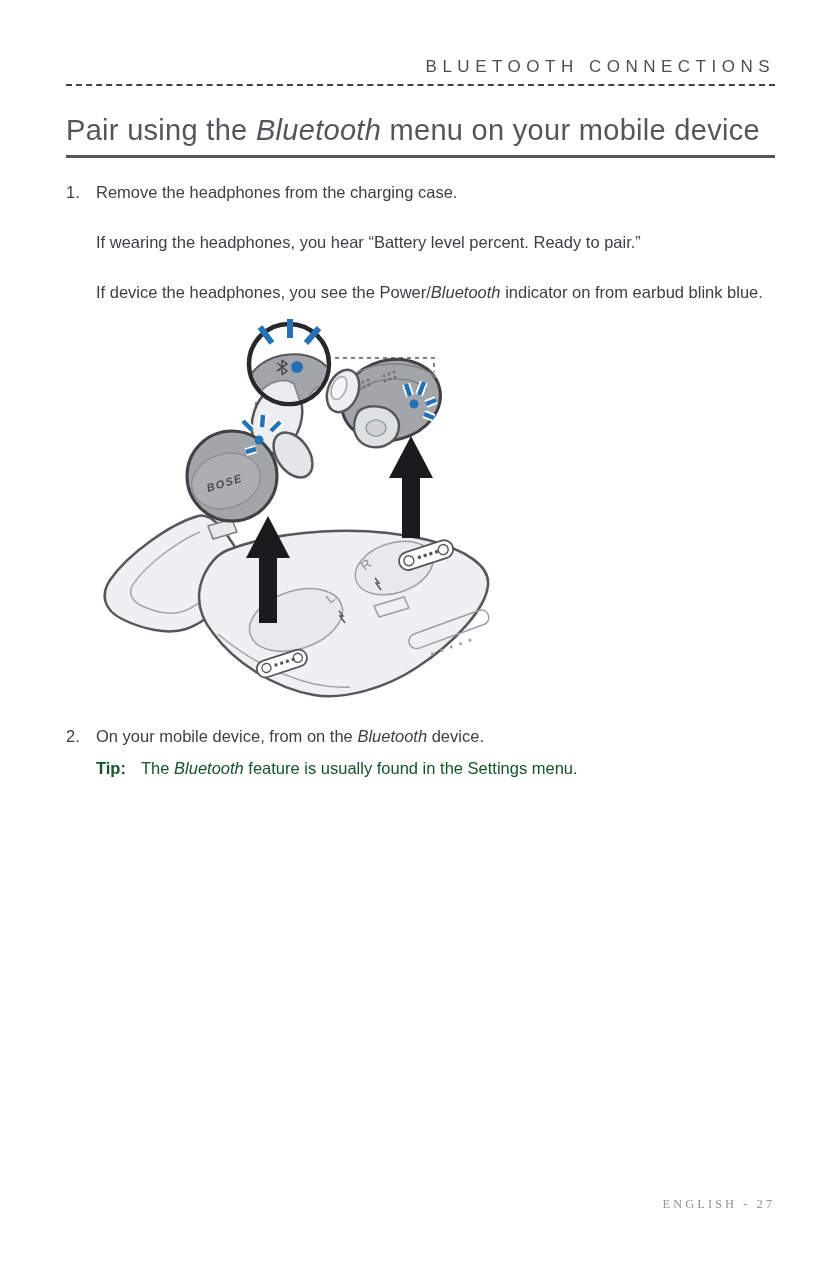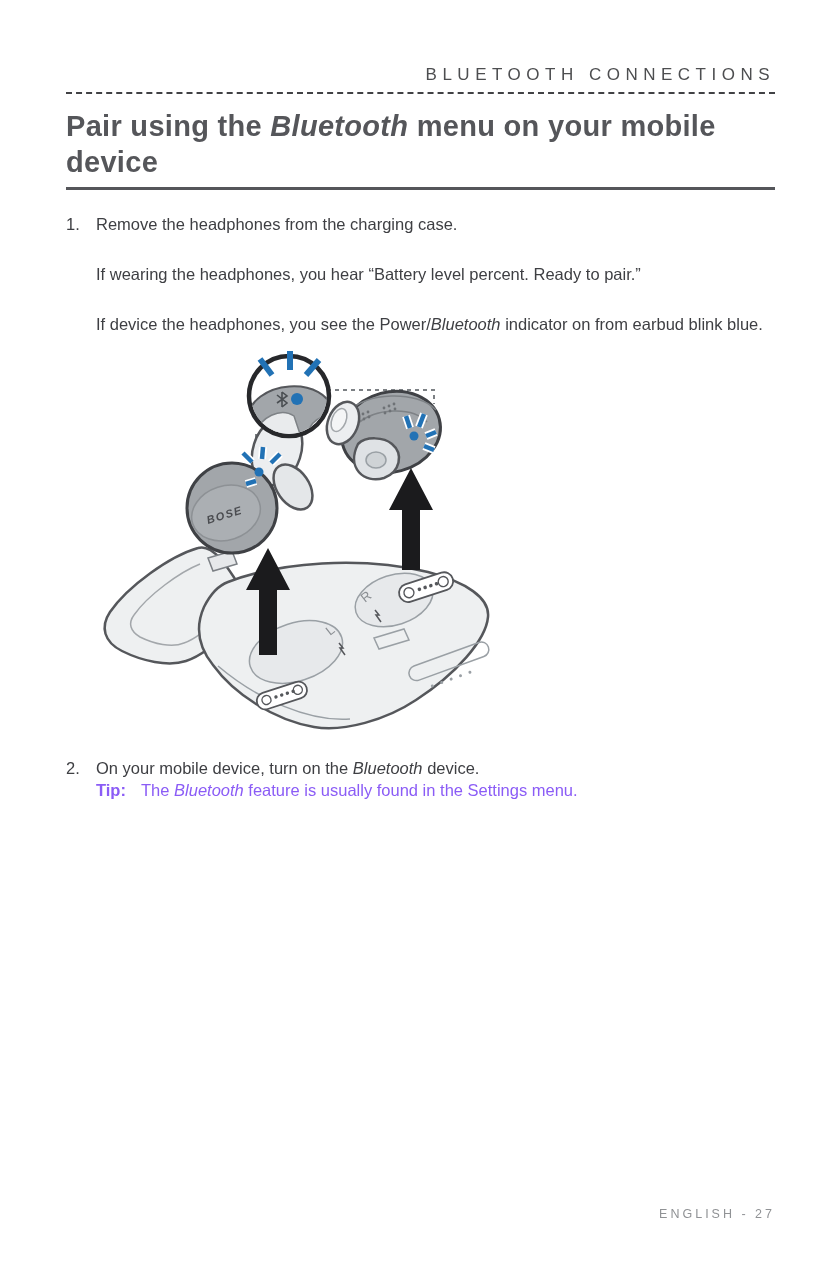--- a/index.html
+++ b/index.html
@@ -5,46 +5,46 @@
   html,body{margin:0;padding:0;}
   body{
     width:825px;height:1275px;position:relative;background:#ffffff;
     font-family:"Liberation Sans", sans-serif;overflow:hidden;
   }
   .page{position:absolute;inset:0;}
   .content{margin-left:66px;margin-right:50px;}
   
   .kicker{
     padding-top:57px;text-align:right;
-    font-size:17px;font-weight:400;letter-spacing:5.5px;color:#4d4e50;margin-top:8px;
+    font-size:17px;font-weight:400;letter-spacing:5.5px;color:#4d4e50;
   }
   .dashline{border-bottom:2px dashed #414245;margin-top:7px;}
   
   .title{
-    margin-top:14px;font-size:29px;line-height:36px;font-weight:700;
+    margin-top:26px;font-size:29px;line-height:36px;font-weight:400;
     color:#55565a;letter-spacing:0.3px;
     padding-bottom:7px;border-bottom:3px solid #55565a;
   }
   .title .it{font-style:italic;}
   
   .step{position:relative;padding-left:30px;font-size:16.5px;line-height:22px;color:#3e3f43;}
   .step .num{position:absolute;left:0;top:0;}
   .step1{margin-top:23px;}
   .para{margin-top:28px;padding-left:30px;font-size:16.5px;line-height:22px;color:#3e3f43;}
   .it{font-style:italic;}
   
   .figure{margin:15px 0 20px 30px;width:400px;height:385px;}
   
   .step2{margin-top:22px;}
-  .tip{margin-top:0;padding-left:30px;font-size:16.5px;line-height:22px;color:#8b5cf6;}
+  .tip{margin-top:10px;padding-left:30px;font-size:16.5px;line-height:22px;color:#14532d;}
   .tip-label{display:inline-block;width:45px;font-weight:700;}
   
   .footer{
-    position:absolute;right:50px;bottom:54px;
-    font-size:12.5px;letter-spacing:3px;color:#909295;
+    position:absolute;right:50px;bottom:63px;
+    font-size:12.5px;letter-spacing:3px;color:#909295;font-family:Liberation Serif, serif;
   }
 </style>
 </head>
 <body>
 
 <div class="page">
   <div class="content">
 
     <div class="kicker">BLUETOOTH CONNECTIONS</div>
     <div class="dashline"></div>
@@ -194,21 +194,21 @@
             <path d="M164,9 L176,25"></path>
               <path d="M194,1 L194,20"></path>
               <path d="M223,10 L210,25"></path>
           </g>
         </g>
       </svg>
     </div>
 
     <div class="step step2">
       <span class="num">2.</span>
-      <span><span>On your mobile device, turn on the </span><span class="it">Bluetooth</span><span> device.</span></span>
+      <span><span>On your mobile device, from on the </span><span class="it">Bluetooth</span><span> device.</span></span>
     </div>
 
     <div class="tip">
       <span class="tip-label">Tip:</span><span><span>The </span><span class="it">Bluetooth</span><span> feature is usually found in the Settings menu.</span></span>
     </div>
 
   </div>
 
   <div class="footer">ENGLISH - 27</div>
 </div>

